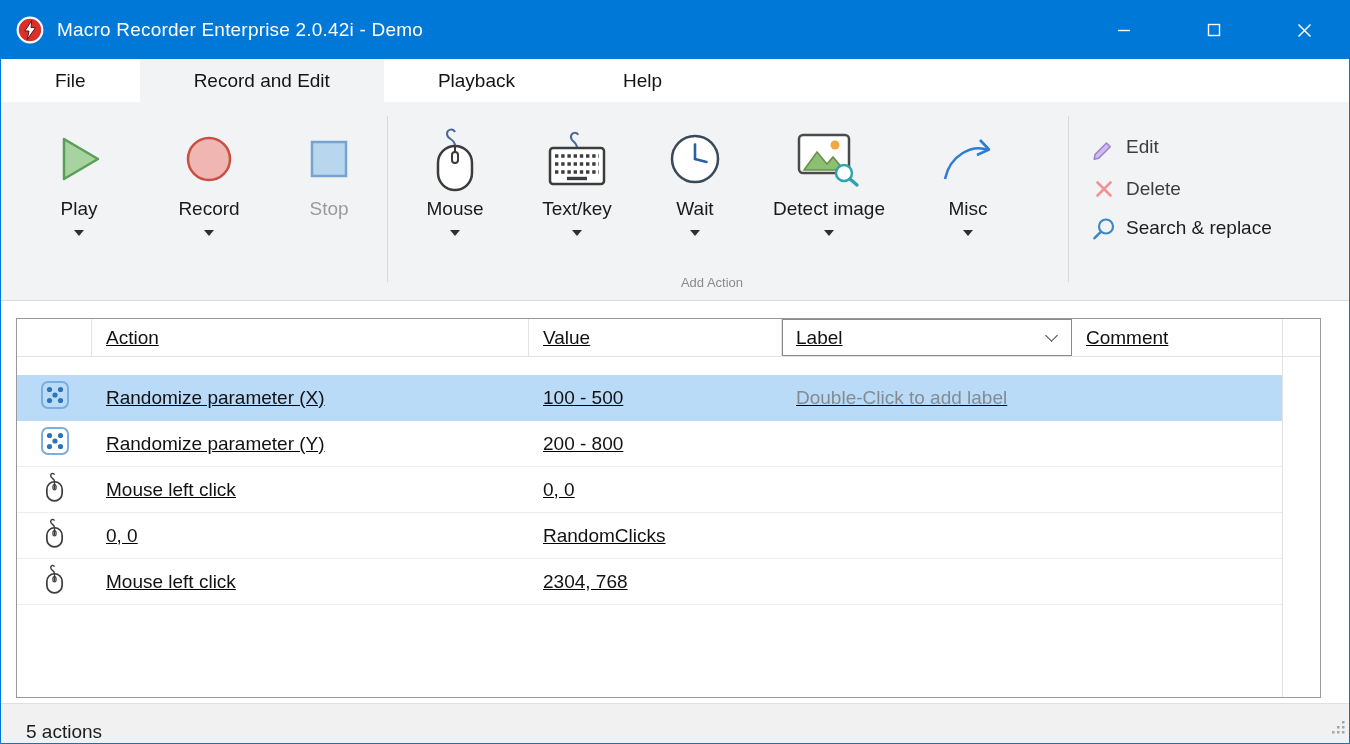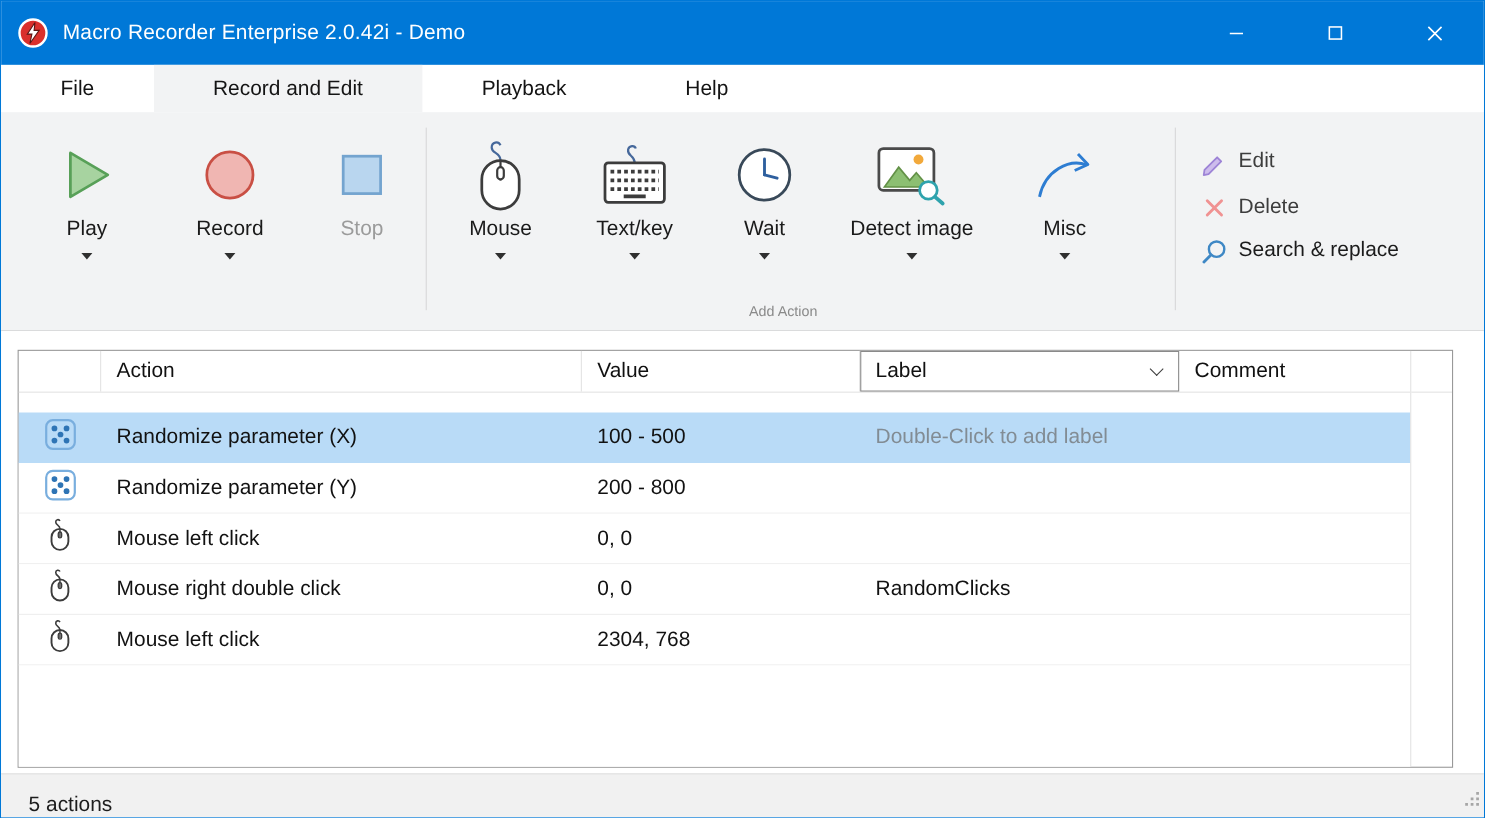--- a/index.html
+++ b/index.html
@@ -54,21 +54,21 @@
     border-left:5px solid transparent; border-right:5px solid transparent;
     border-top:6px solid #2f2f2f;
   }
   .vsep { width:1px; background:#d7d8d9; margin:14px 8px 18px 8px; }
   .vsep.push-right { margin-left:auto; }
   .edit-group { display:flex; flex-direction:column; padding:34px 14px 0 14px; gap:17px; width:272px; }
   .sbtn { display:flex; align-items:flex-start; gap:9px; font-size:19px; color:#3d3d3d; white-space:nowrap; }
   .sbtn .sicon { display:flex; align-items:center; justify-content:center; width:26px; }
 
   
-  .content { flex:1 1 auto; background:#fff; padding:17px 28px 5px 15px; overflow:hidden; }
+  .content { flex:1 1 auto; background:#fff; padding:17px 28px 5px 15px; overflow:hidden;text-decoration:underline; }
   .table { border:1px solid #999; height:100%; display:flex; background:#fff; }
   .table-main { flex:1 1 auto; display:flex; flex-direction:column; min-width:0; }
   .thead {
     display:grid; grid-template-columns:75px 437px 253px 290px 1fr;
     height:38px; flex:0 0 auto; border-bottom:1px solid #e3e3e3;
   }
   .th {
     display:flex; align-items:center; padding-left:14px;
     font-size:19px; color:#111; border-right:1px solid #e3e3e3;
   }
@@ -353,21 +353,20 @@
           <div class="td icon-cell">
             <span>
               <svg viewBox="0 0 24 32" width="23" height="31">
                 <path d="M12 10 C12 6 8 7 8 3.5 C8 1 11 0.5 12 2.5" fill="none" stroke="#3c3c3c" stroke-width="1.5"></path>
                 <rect x="4" y="10" width="16" height="20" rx="8" fill="#fff" stroke="#3c3c3c" stroke-width="1.8"></rect>
                 <line x1="12" y1="10" x2="12" y2="18" stroke="#3c3c3c" stroke-width="1.4"></line>
                 <rect x="10.4" y="13" width="3.2" height="5.6" rx="1.6" fill="none" stroke="#3c3c3c" stroke-width="1.3"></rect>
               </svg>
             </span>
           </div>
-          <div class="td">Mouse right double click</div>
           <div class="td">0, 0</div>
           <div class="td">RandomClicks</div>
           <div class="td"></div>
         </div>
 
         <div class="trow">
           <div class="td icon-cell">
             <span>
               <svg viewBox="0 0 24 32" width="23" height="31">
                 <path d="M12 10 C12 6 8 7 8 3.5 C8 1 11 0.5 12 2.5" fill="none" stroke="#3c3c3c" stroke-width="1.5"></path>

